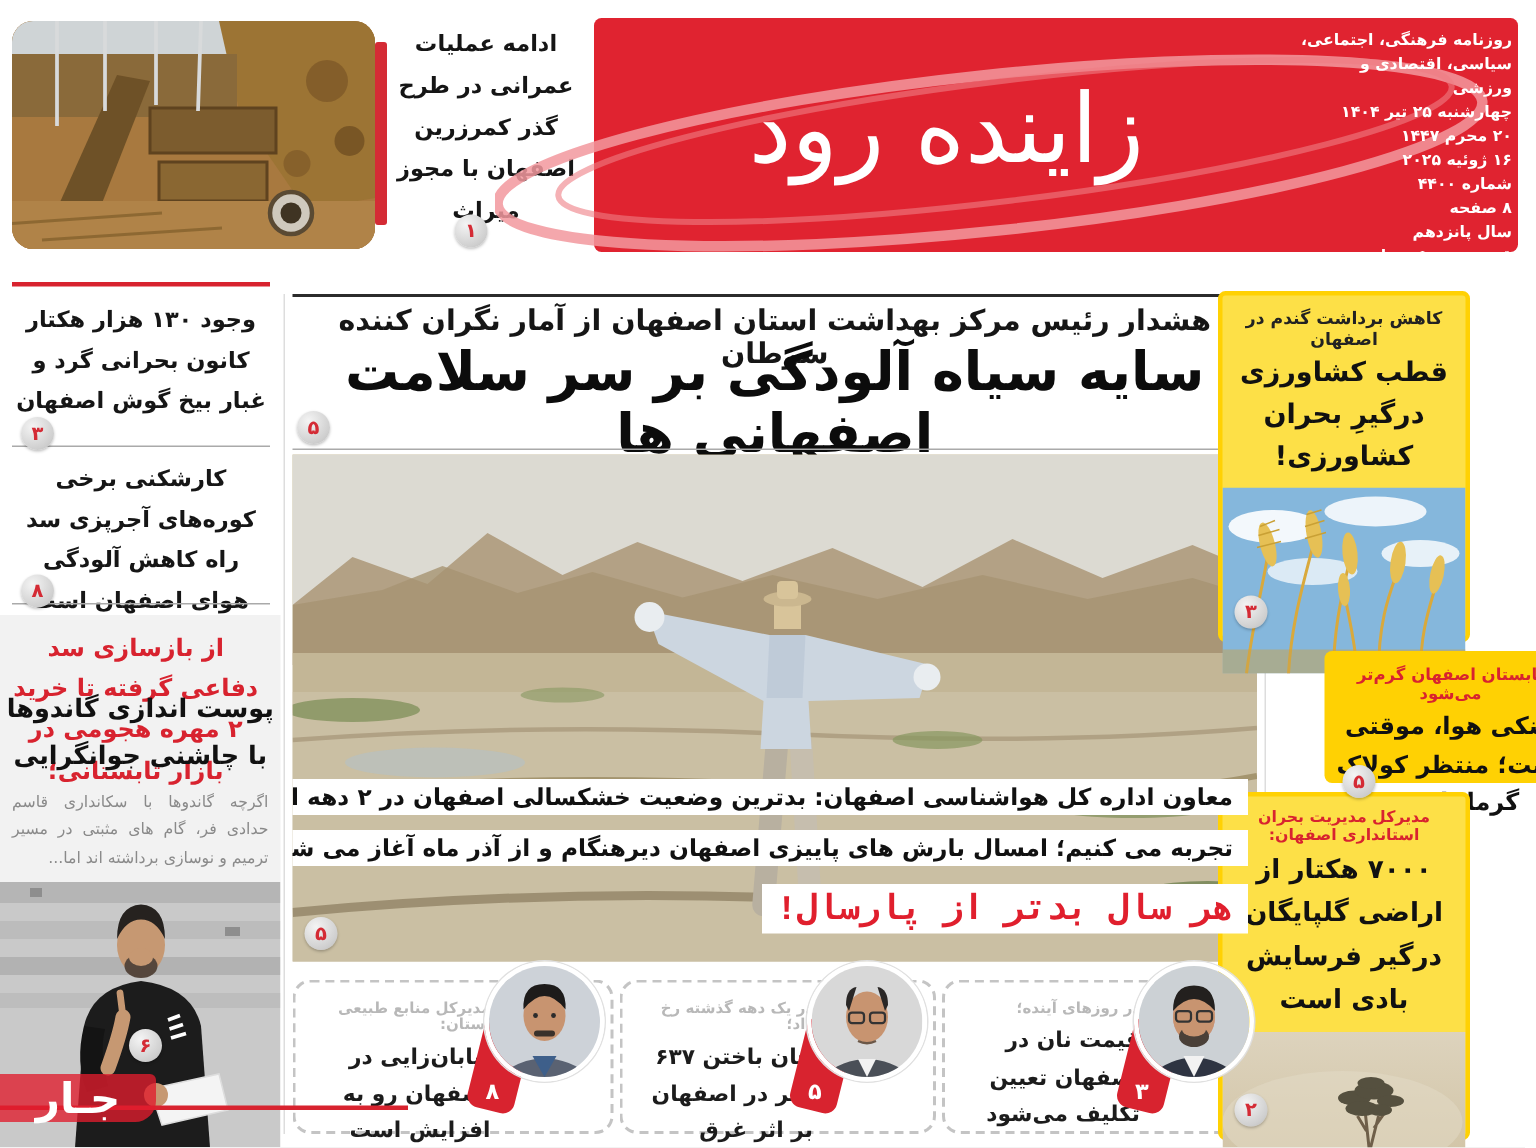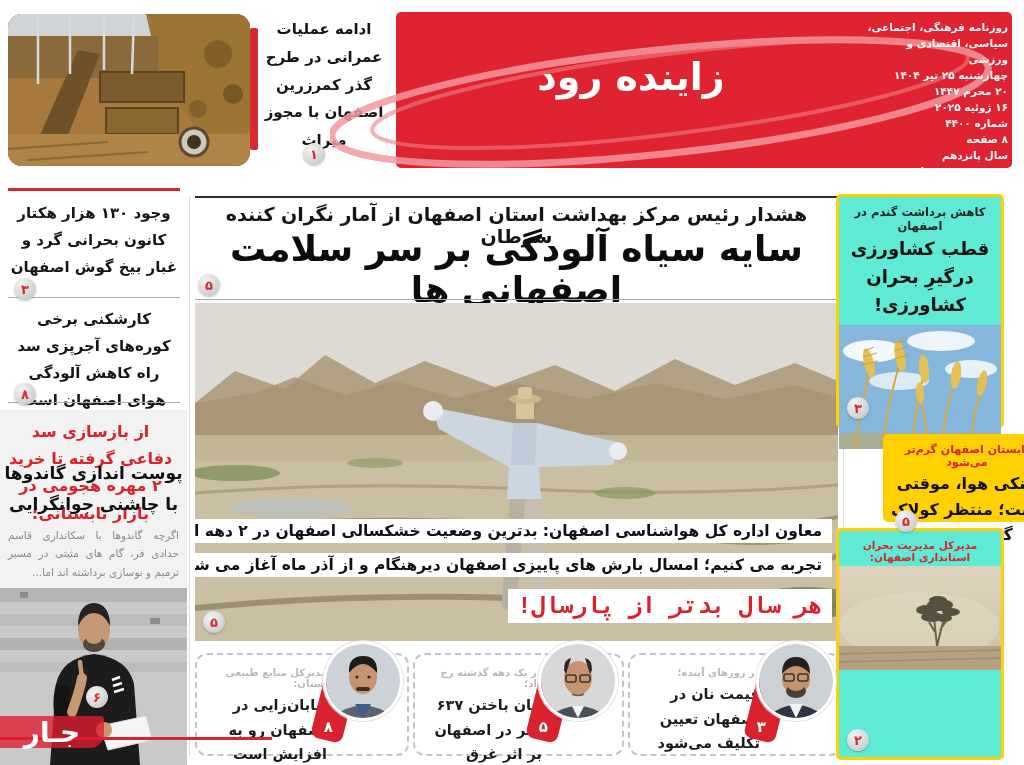--- a/index.html
+++ b/index.html
@@ -6,22 +6,22 @@
   .page{position:relative;width:1024px;height:765px;background:#ffffff;overflow:hidden;
         font-family:"DejaVu Sans",sans-serif;direction:rtl;margin:0 auto;}
   .abs{position:absolute;}
   
   .header-photo{left:8px;top:14px;width:242px;height:152px;border-radius:14px;overflow:hidden;background:#a8793f;}
   .header-redbar{left:250px;top:28px;width:8px;height:122px;background:#d42b35;border-radius:2px;}
   .header-box{left:260px;top:14px;width:128px;height:150px;display:flex;align-items:flex-start;justify-content:center;}
   .header-box .hl{font-size:15px;font-weight:bold;color:#151515;text-align:center;line-height:1.85;margin-top:2px;}
   .masthead{left:396px;top:12px;width:616px;height:156px;background:#e02330;border-radius:5px;}
   .masthead-swirl{left:330px;top:14px;width:694px;height:160px;pointer-events:none;}
-  .masthead-logo{left:406px;top:8px;width:450px;height:138px;display:flex;align-items:center;justify-content:center;
-                 color:#fff;font-size:38px;font-weight:bold;letter-spacing:-1px;white-space:nowrap;}
+  .masthead-logo{left:406px;top:18px;width:450px;height:138px;display:flex;align-items:center;justify-content:center;
+                 color:#fff;font-size:64px;font-weight:normal;letter-spacing:-1px;white-space:nowrap;}
   .masthead-info{left:862px;top:20px;width:142px;height:140px;color:#fff;font-size:10.5px;font-weight:bold;
                  text-align:right;line-height:1.52;padding-left:4px;}
   
   .coin{width:22px;height:22px;border-radius:50%;background:radial-gradient(circle at 35% 30%,#f4f4f4,#cfcfcf 70%,#b9b9b9);
         box-shadow:0 1px 2px rgba(0,0,0,.25);color:#d42b35;font-size:13px;font-weight:bold;
         display:flex;align-items:center;justify-content:center;z-index:5;}
   
   .rule{background:#2b2b2b;}
   .thin{background:#aaa;}
   .vdiv{width:1px;background:#ddd;}
@@ -46,21 +46,21 @@
   .l-item{left:8px;width:172px;text-align:center;font-size:15px;font-weight:bold;color:#161616;line-height:1.8;}
   .feature{left:0;top:410px;width:187px;height:355px;background:#f2f2f2;overflow:hidden;}
   .feature .kick{position:absolute;left:6px;right:12px;top:8px;color:#d8232f;font-size:16px;font-weight:bold;text-align:center;line-height:1.7;}
   .feature .hl{position:absolute;left:4px;right:4px;top:48px;color:#111;font-size:17px;font-weight:bold;text-align:center;line-height:1.8;}
   .feature .lede{position:absolute;left:8px;right:8px;top:116px;color:#8a8a8a;font-size:10.5px;text-align:justify;line-height:1.75;}
   .feature .photo{position:absolute;left:0;right:0;top:178px;height:177px;}
   .watermark{left:0;top:716px;width:104px;height:32px;background:rgba(224,28,45,.78);color:#fff;
              font-size:28px;font-weight:bold;display:flex;align-items:center;justify-content:center;z-index:6;border-radius:0 4px 14px 0;}
   .wline{left:0;top:737px;width:272px;height:3px;background:#d8232f;z-index:5;}
   
-  .ybox{left:836px;width:168px;background:#5eead4;border:3px solid #ffd103;border-radius:5px;box-sizing:border-box;}
+  .ybox{left:812px;width:168px;background:#fde047;border:3px solid #ffd103;border-radius:5px;box-sizing:border-box;}
   .ybox .kick,.ysolid .kick{text-align:center;font-weight:bold;}
   .ybox .hl,.ysolid .hl{text-align:center;font-weight:bold;color:#111;}
   .ysolid{left:848px;background:#ffd103;border-radius:5px;box-sizing:border-box;margin-left:35px;}
   .boxphoto{width:100%;display:block;}
 </style>
 </head>
 <body>
 
 <div class="page">
 
@@ -314,20 +314,21 @@
   <div class="abs ysolid" style="top:434px;width:168px;height:88px;">
     <div class="kick" style="font-size:11px;color:#d8232f;margin:9px 4px 2px;text-align:center;font-weight:bold;">تابستان اصفهان گرم‌تر می‌شود</div>
     <div class="hl" style="font-size:16px;line-height:1.6;margin:1px 4px;">خنکی هوا، موقتی است؛ منتظر کولاک گرما باشید!</div>
     <div class="coin" style="position:absolute;left:12px;bottom:-10px;">
       <span>۵</span>
     </div>
   </div>
 
   <div class="abs ybox" style="top:528px;height:232px;">
     <div class="kick" style="font-size:10.5px;color:#d8232f;margin:8px 3px 3px;">مدیرکل مدیریت بحران استانداری اصفهان:</div>
+    <div class="hl" style="font-size:17.5px;line-height:1.65;margin:0 2px 6px;">۷۰۰۰ هکتار از اراضی گلپایگان درگیر فرسایش بادی است</div>
     <svg class="boxphoto" width="162" height="104" viewBox="0 0 162 104">
       <defs>
           <linearGradient id="dsk" x1="0" y1="0" x2="0" y2="1">
         <stop offset="0" stop-color="#ddd3bd"></stop>
             <stop offset="1" stop-color="#cfc1a1"></stop>
           </linearGradient>
         </defs>
       <rect width="162" height="104" fill="url(#dsk)"></rect>
       <ellipse cx="80" cy="60" rx="80" ry="34" fill="#e4dcc8" opacity=".5"></ellipse>
       <path d="M98,80 L95,52 M98,80 L104,56 M96,66 L90,56 M101,64 L108,54" stroke="#6f5f49" stroke-width="2" fill="none"></path>

